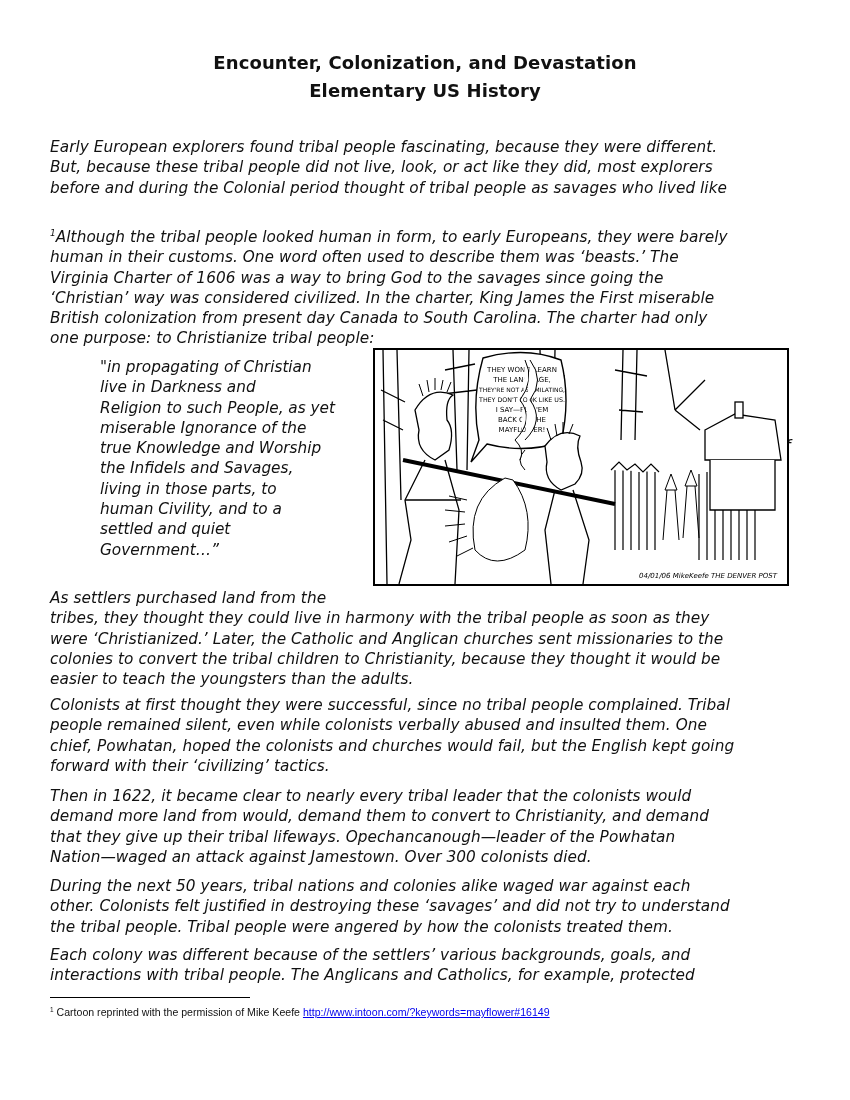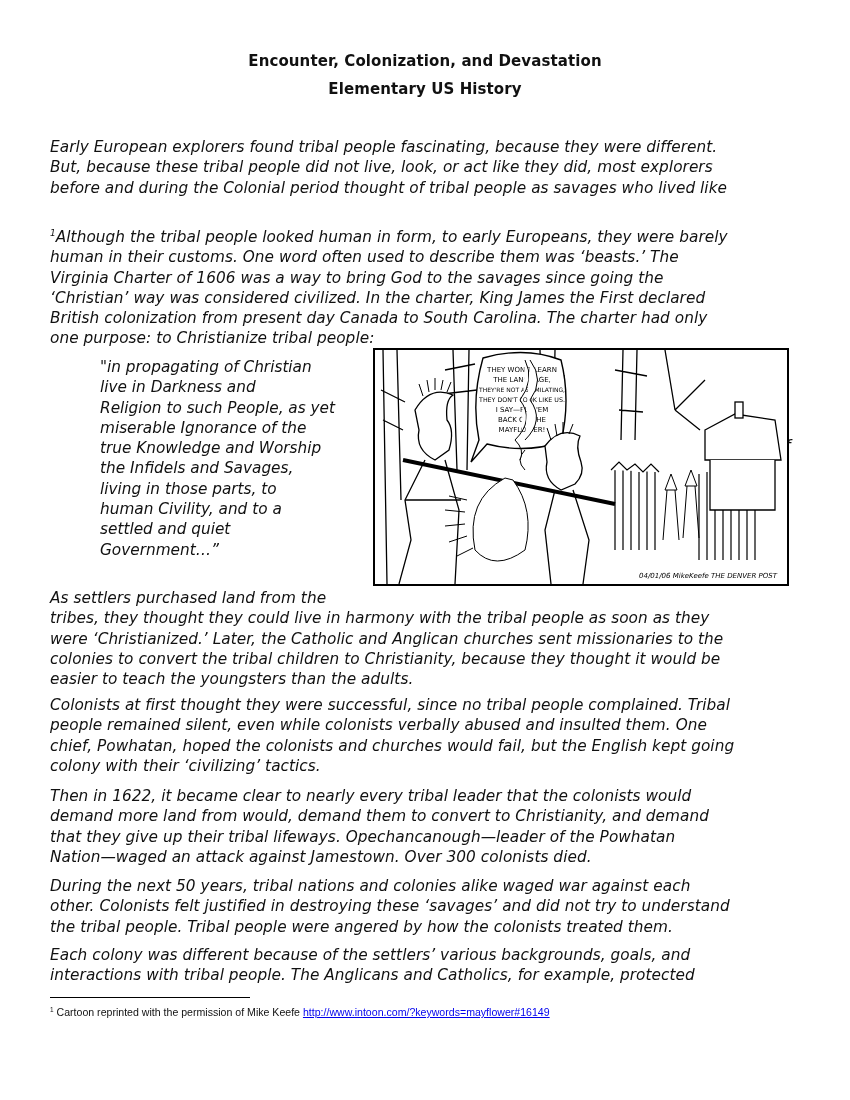--- a/index.html
+++ b/index.html
@@ -2,21 +2,21 @@
 <html><head>
   <meta charset="utf-8">
   <style>
     html, body { margin: 0; padding: 0; background: #ffffff; }
     body {
       width: 850px; height: 1100px; position: relative; overflow: hidden;
       font-family: "DejaVu Sans", sans-serif; color: #111;
     }
     .title {
       position: absolute; left: 0; width: 850px; text-align: center;
-      font-family: "DejaVu Sans", sans-serif; font-weight: bold; font-size: 15px;
+      font-family: "DejaVu Sans", sans-serif; font-weight: bold; font-size: 18px;
       letter-spacing: 0.1px;
     }
     .t1 { top: 52px; }
     .t2 { top: 80px; }
     .para {
       position: absolute; left: 50px; width: 760px;
       font-size: 15.3px; line-height: 20.3px; letter-spacing: 0.05px;
       margin: 0; white-space: nowrap;
     }
     .para .ln { display: block; font-style: italic; }
@@ -53,21 +53,21 @@
 <div class="para" style="top:137px">
   <span class="ln">Early European explorers found tribal people fascinating, because they were different.</span>
   <span class="ln">But, because these tribal people did not live, look, or act like they did, most explorers</span>
   <span class="ln">before and during the Colonial period thought of tribal people as savages who lived like</span>
 </div>
 
 <div class="para" style="top:227px">
   <span class="ln"><sup class="fn">1</sup><span>Although the tribal people looked human in form, to early Europeans, they were barely</span></span>
   <span class="ln">human in their customs. One word often used to describe them was ‘beasts.’ The</span>
   <span class="ln">Virginia Charter of 1606 was a way to bring God to the savages since going the</span>
-  <span class="ln">‘Christian’ way was considered civilized. In the charter, King James the First declared</span>
+  <span class="ln">‘Christian’ way was considered civilized. In the charter, King James the First miserable</span>
   <span class="ln">British colonization from present day Canada to South Carolina.  The charter had only</span>
   <span class="ln">one purpose: to Christianize tribal people:</span>
 </div>
 
 <div class="quote">
   <span class="ln">"in propagating of Christian</span>
   <span class="ln">live in Darkness and</span>
   <span class="ln">Religion to such People, as yet</span>
   <span class="ln">miserable Ignorance of the</span>
   <span class="ln">true Knowledge and Worship</span>
@@ -143,21 +143,21 @@
   <span class="ln">tribes, they thought they could live in harmony with the tribal people as soon as they</span>
   <span class="ln">were ‘Christianized.’  Later, the Catholic and Anglican churches sent missionaries to the</span>
   <span class="ln">colonies to convert the tribal children to Christianity, because they thought it would be</span>
   <span class="ln">easier to teach the youngsters than the adults.</span>
 </div>
 
 <div class="para" style="top:695px">
   <span class="ln">Colonists at first thought they were successful, since no tribal people complained. Tribal</span>
   <span class="ln">people remained silent, even while colonists verbally abused and insulted them.  One</span>
   <span class="ln">chief, Powhatan, hoped the colonists and churches would fail, but the English kept going</span>
-  <span class="ln">colony with their ‘civilizing’ tactics.</span>
+  <span class="ln">forward with their ‘civilizing’ tactics.</span>
 </div>
 
 <div class="para" style="top:786px">
   <span class="ln">Then in 1622, it became clear to nearly every tribal leader that the colonists would</span>
   <span class="ln">demand more land from would, demand them to convert to Christianity, and demand</span>
   <span class="ln">that they give up their tribal lifeways. Opechancanough—leader of the Powhatan</span>
   <span class="ln">Nation—waged an attack against Jamestown. Over 300 colonists died.</span>
 </div>
 
 <div class="para" style="top:876px">

